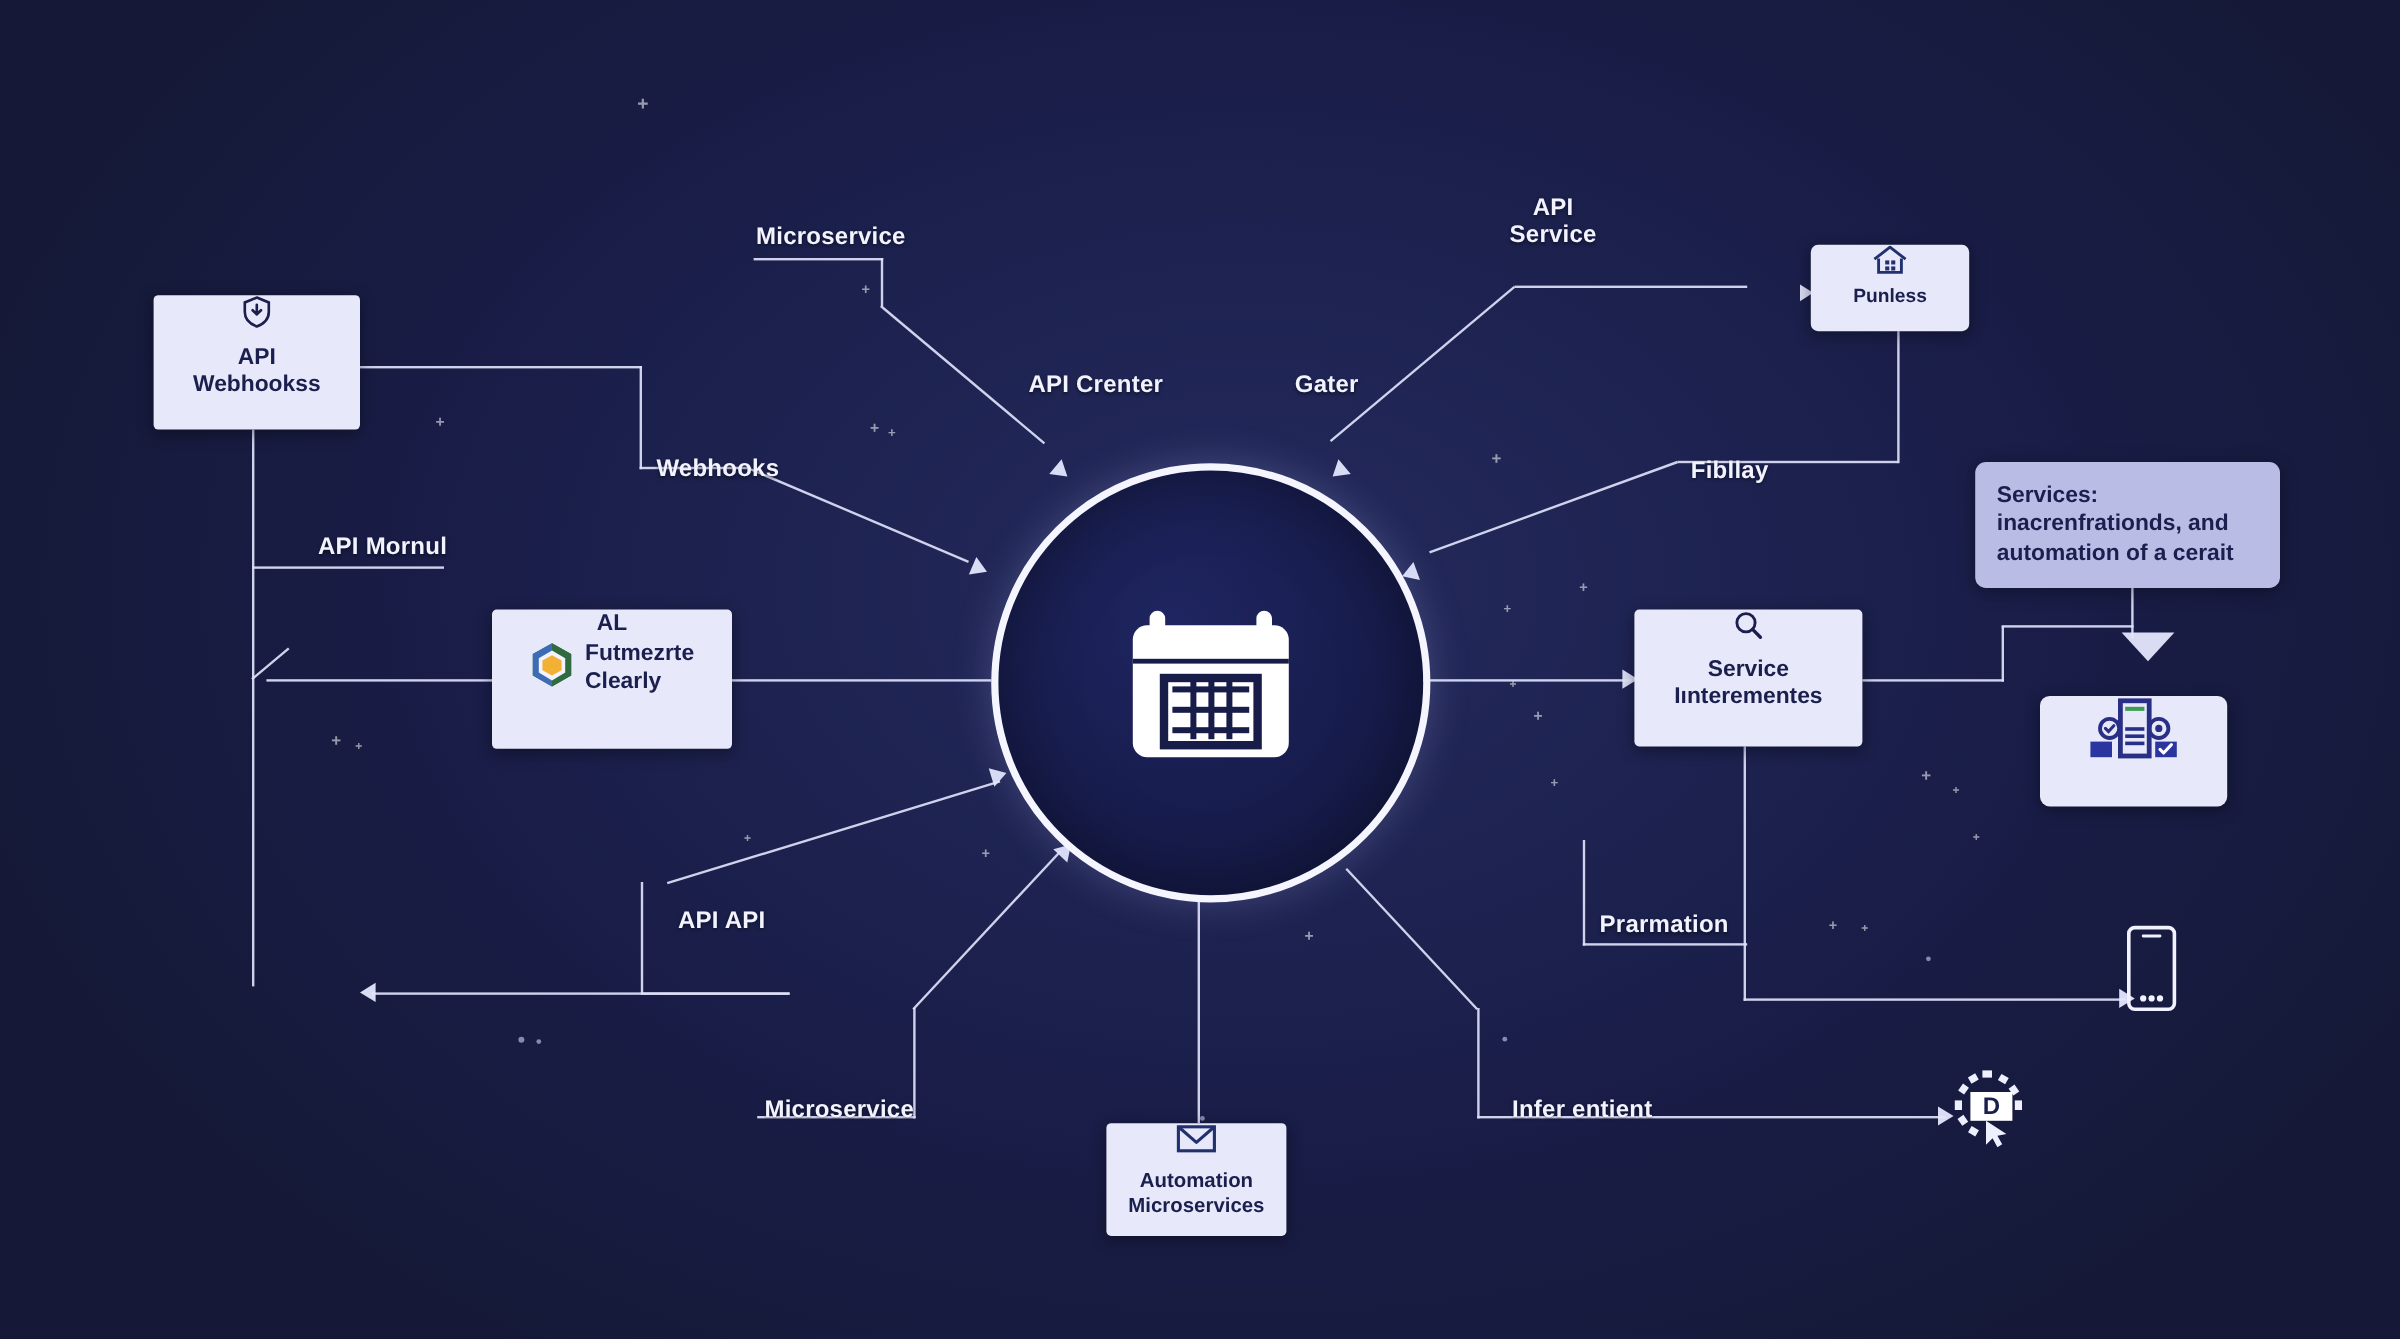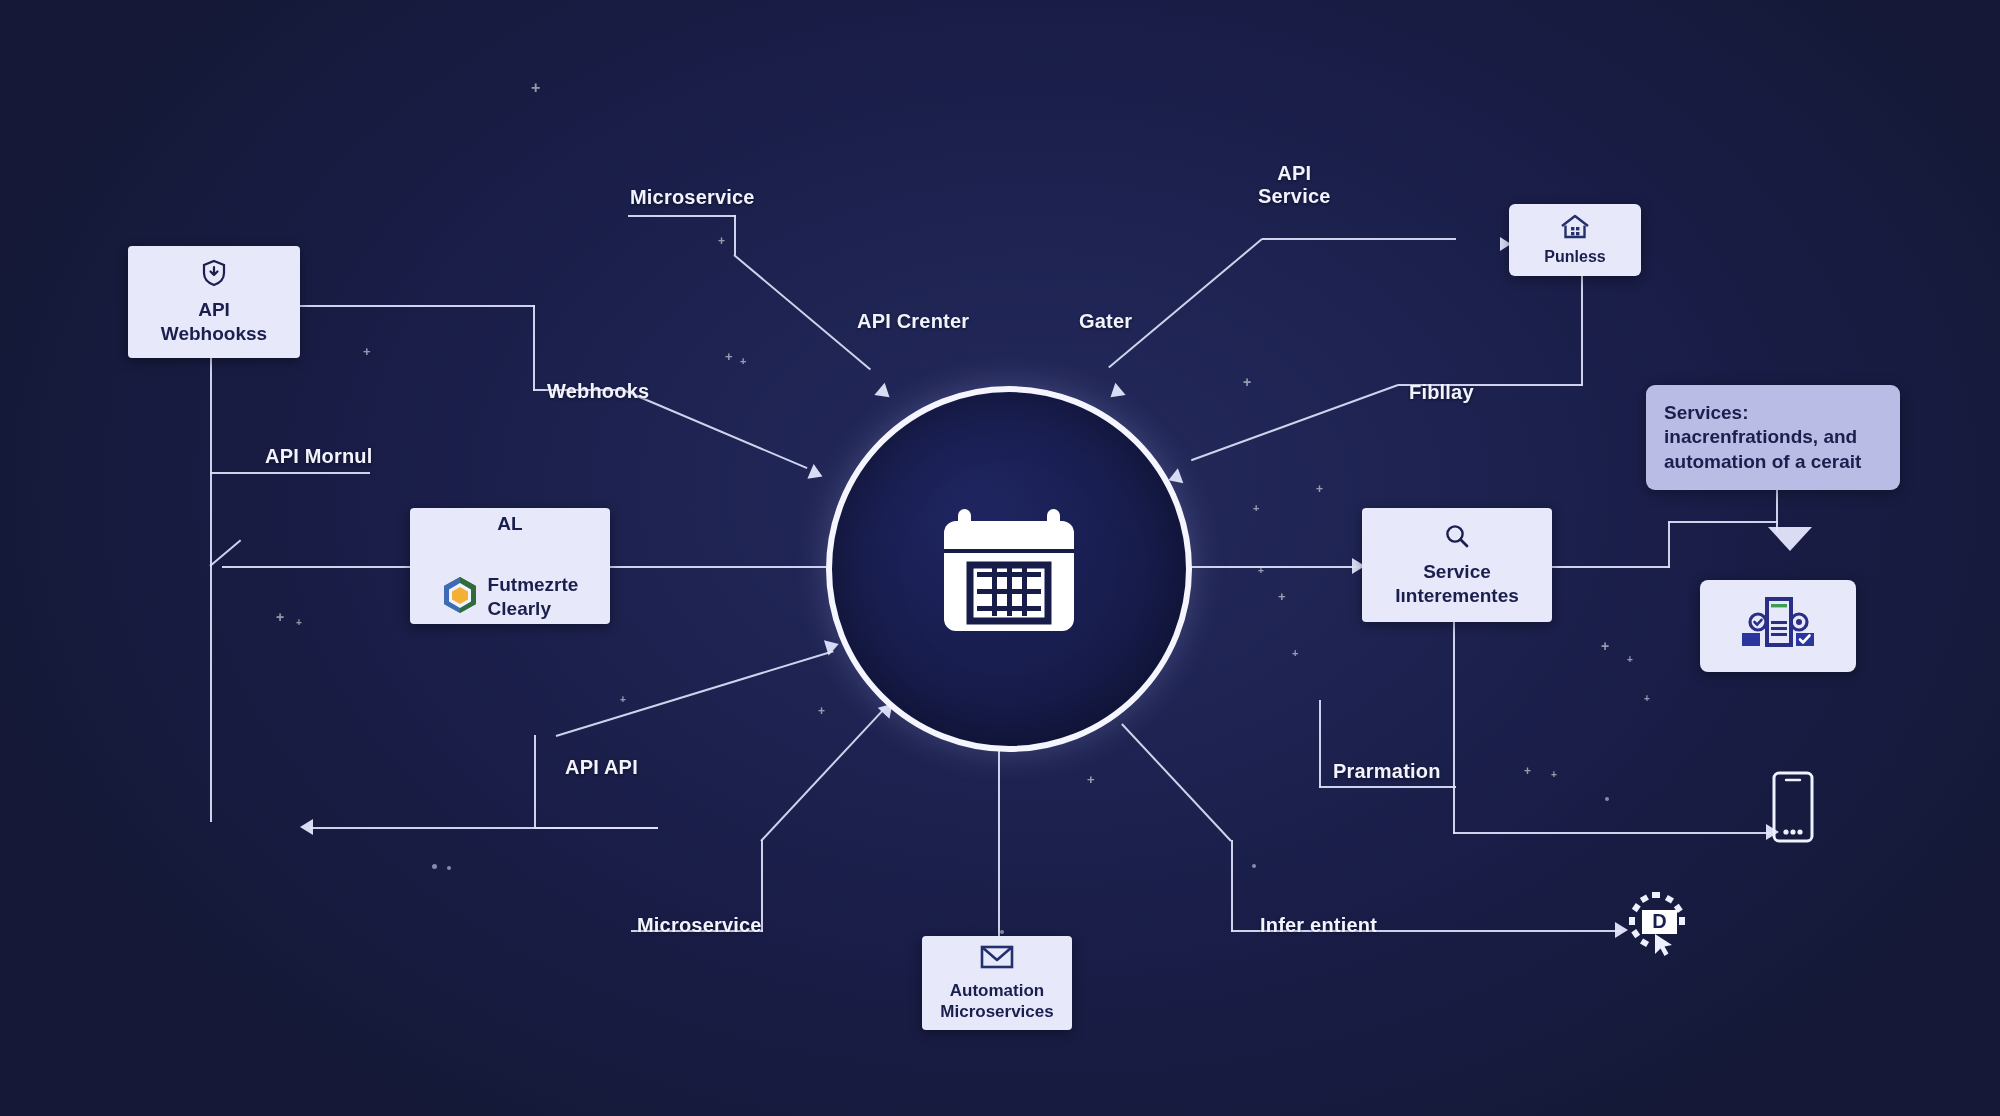--- a/index.html
+++ b/index.html
@@ -30,21 +30,21 @@
   .edge-label{
     position:absolute;color:#f2f3ff;font-size:20px;font-weight:700;
     letter-spacing:.2px;white-space:pre-line;line-height:1.15;
     text-shadow:0 1px 3px rgba(0,0,0,.5);
   }
 
   
   .node{
     position:absolute;background:#e7e9fb;border-radius:4px;
     box-shadow:0 3px 12px rgba(0,0,0,.38);
-    display:flex;flex-direction:column;align-items:center;justify-content:center;
+    display:flex;flex-direction:column;align-items:center;justify-content:flex-start;
     color:#1b1f4e;text-align:center;
   }
   .node .nlabel{font-size:19px;font-weight:700;line-height:1.22;white-space:pre-line;color:#1b1f4e;}
   .node .nicon{margin-bottom:7px;display:block;}
 
   .callout{
     position:absolute;background:#b9bce4;border-radius:9px;
     color:#1b1f4e;font-size:19px;font-weight:700;line-height:1.28;
     padding:16px 18px;white-space:pre-line;
     box-shadow:0 3px 14px rgba(0,0,0,.35);
@@ -199,21 +199,21 @@
         <path d="M13 2 L23 6 v8 c0 6-4.4 10-10 12 C7.4 24 3 20 3 14 V6 Z" fill="none" stroke="#1b1f4e" stroke-width="2.2"></path>
         <path d="M13 8 v8 M9.5 12.5 L13 16 L16.5 12.5" fill="none" stroke="#1b1f4e" stroke-width="2.2" stroke-linecap="round" stroke-linejoin="round"></path>
       </svg>
     </span>
     <span class="nlabel">API
 Webhookss</span>
   </div>
 
   <div class="node" style="left:410px;top:508px;width:200px;height:116px;">
     <span class="nlabel" style="margin-bottom:2px;">AL</span>
-    <div style="display:flex;align-items:center;gap:10px;margin-top:36px;">
+    <div style="display:flex;align-items:center;gap:10px;">
       <span>
         <svg width="36" height="40" viewBox="0 0 36 40" aria-hidden="true">
           <polygon points="18,2 34,11 34,29 18,38 2,29 2,11" fill="#3a7d44"></polygon>
           <polygon points="18,2 34,11 34,29 18,38" fill="#2f6b3e"></polygon>
           <polygon points="18,2 2,11 2,29 18,38" fill="#3d6bb5"></polygon>
           <polygon points="18,8 29,14.5 29,26.5 18,33 7,26.5 7,14.5" fill="#f2f3ff"></polygon>
           <polygon points="18,12 26,16.5 26,24.5 18,29 10,24.5 10,16.5" fill="#f2b134"></polygon>
         </svg>
       </span>
       <span class="nlabel" style="text-align:left;">Futmezrte

